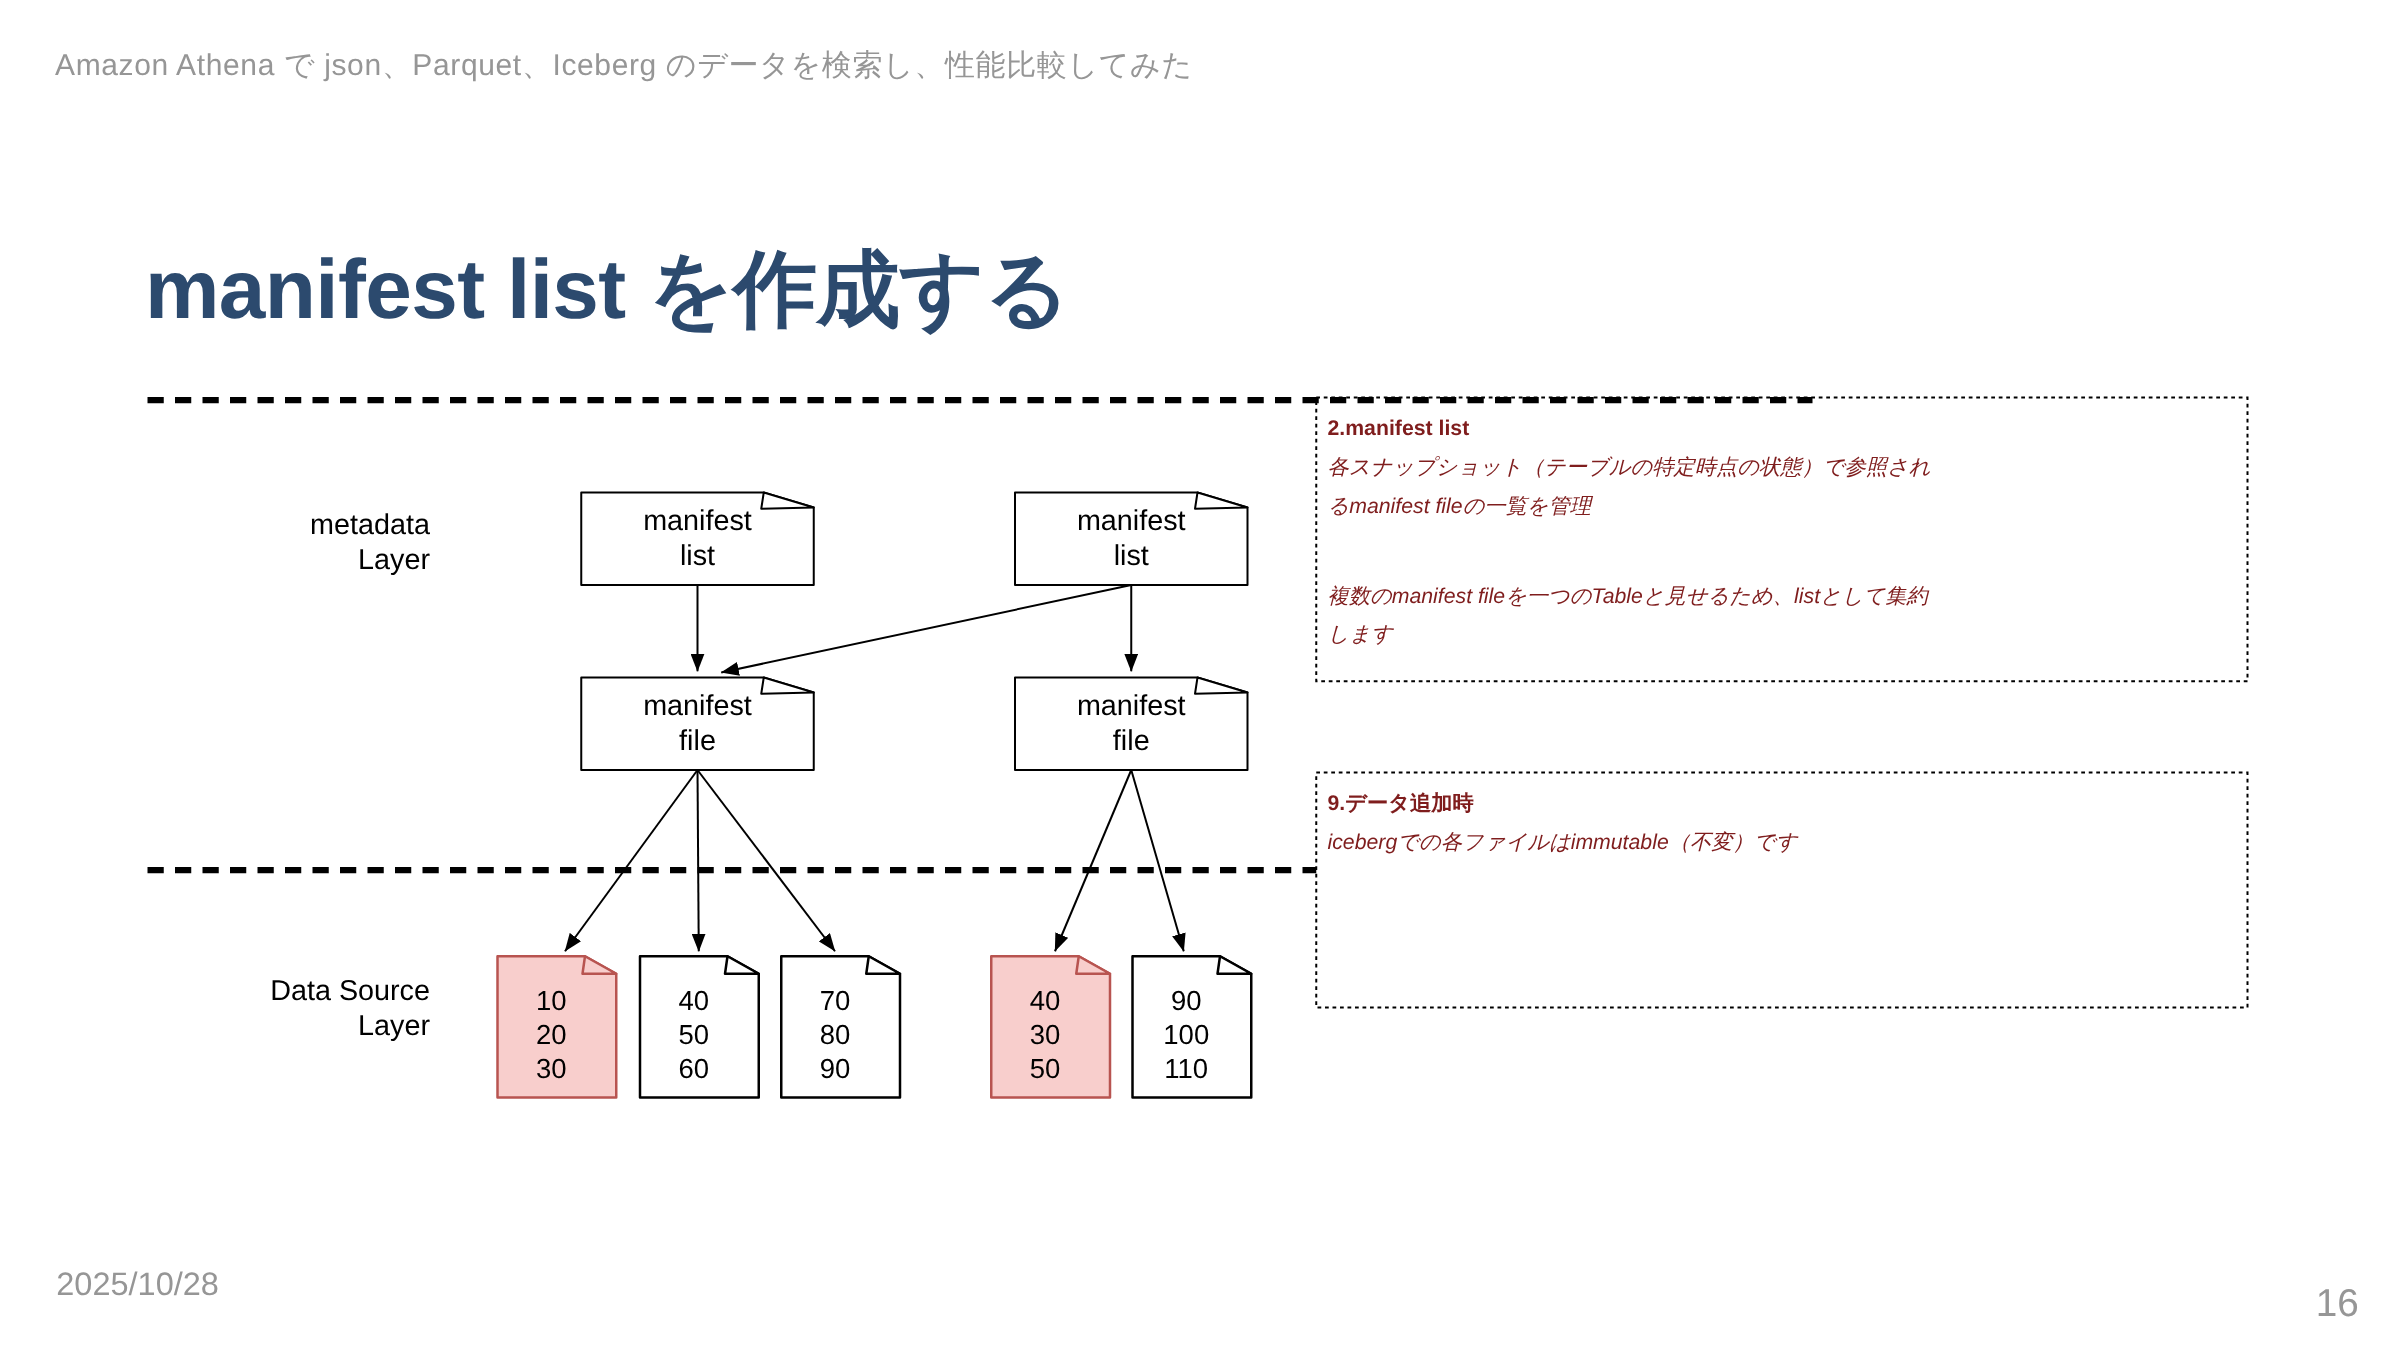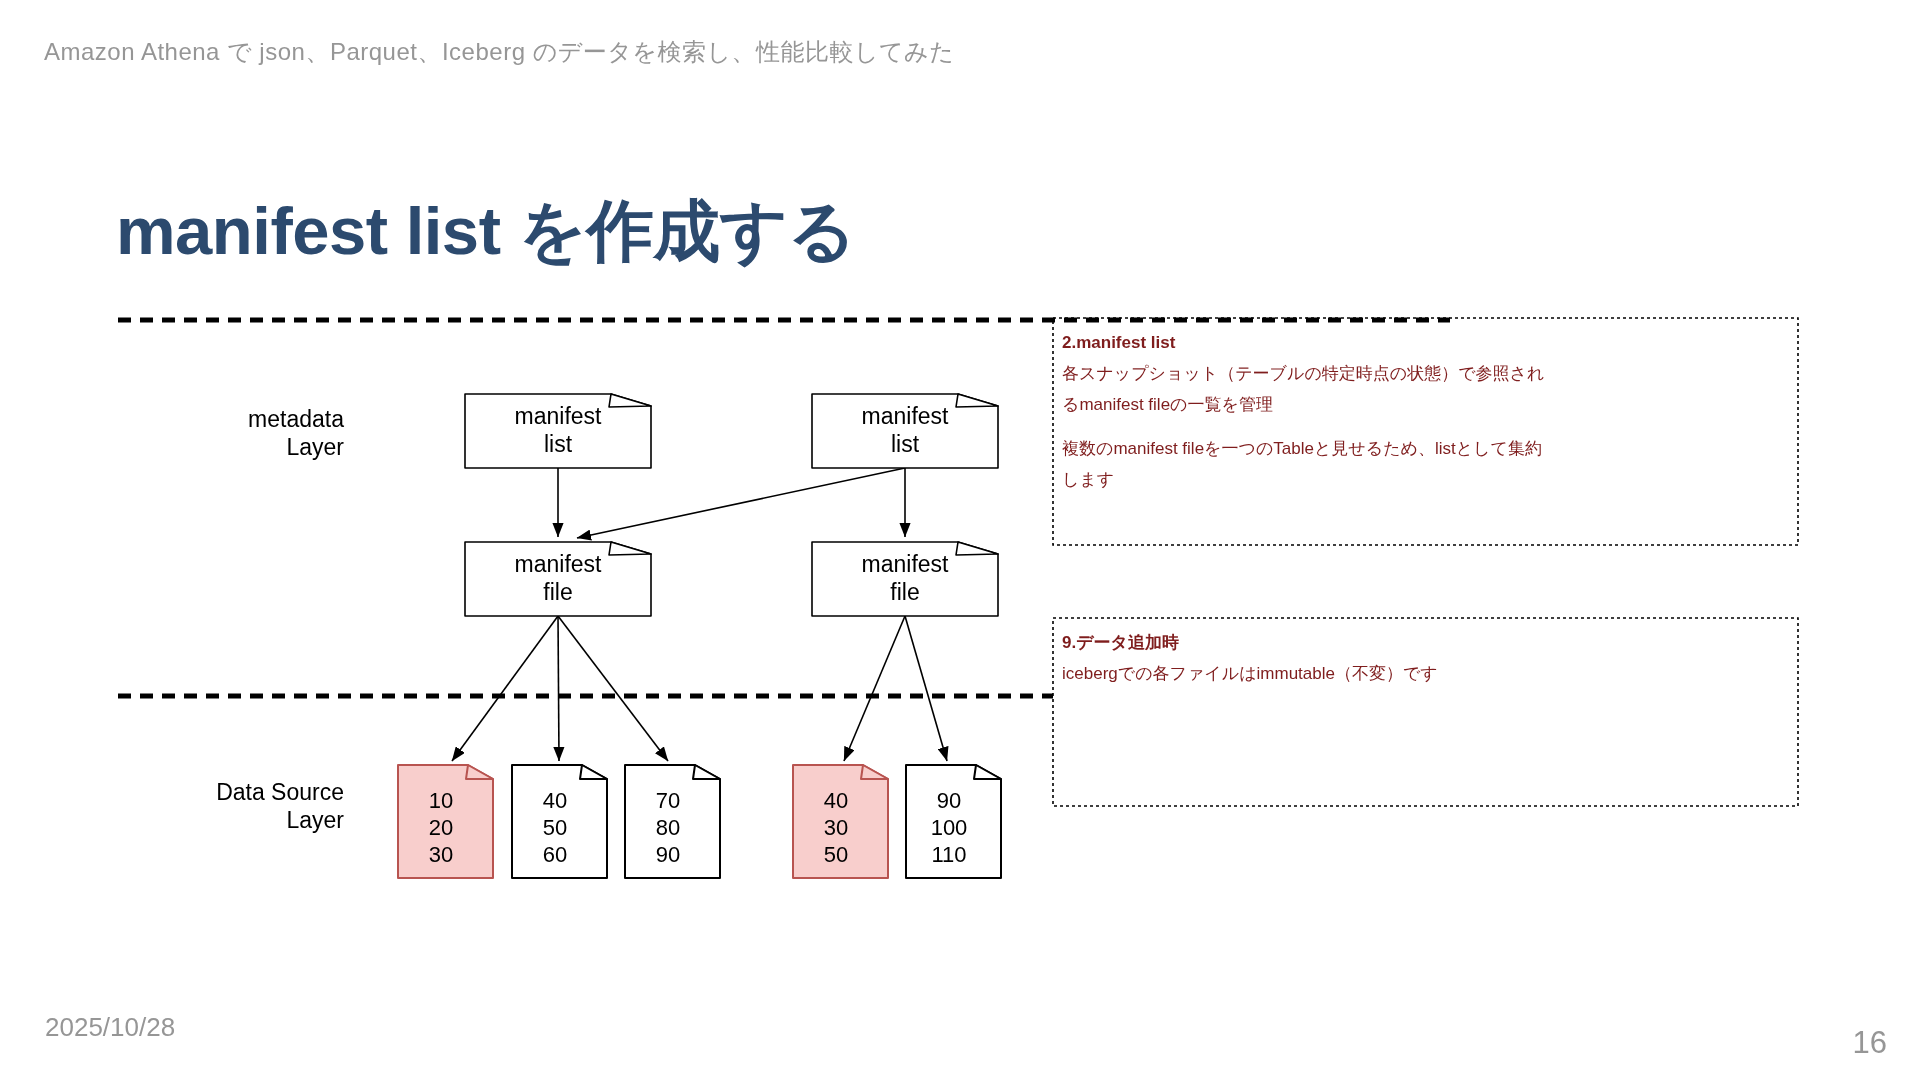--- a/index.html
+++ b/index.html
@@ -34,22 +34,22 @@
   .layer-line { stroke: var(--ink, #000); stroke-width: 5; stroke-dasharray: 13 9; }
   .note-border { fill: none; stroke: var(--ink, #000); stroke-width: 1.6; stroke-dasharray: 3 3; }
 
   .note {
     position: absolute; left: 1062px; width: 728px;
     font-size: 17px; line-height: 31px; color: #7f1d1d;
   }
   .note-2 { top: 327px; }
   .note-1 { top: 627px; }
   .note-heading { font-weight: 700; }
-  .note-para { white-space: pre-line; }
-  .note-para.spaced { margin-top: 13px; }
+  .note-para { white-space: pre-line; font-style: italic; }
+  .note-para.spaced { margin-top: 41px; }
 
   .footer-date {
     position: absolute; left: 45px; top: 1012px;
     font-size: 26px; color: var(--muted, #969696);
   }
   .page-number {
     position: absolute; right: 50px; top: 1025px;
     font-size: 31px; color: var(--muted, #969696);
   }
 </style>

